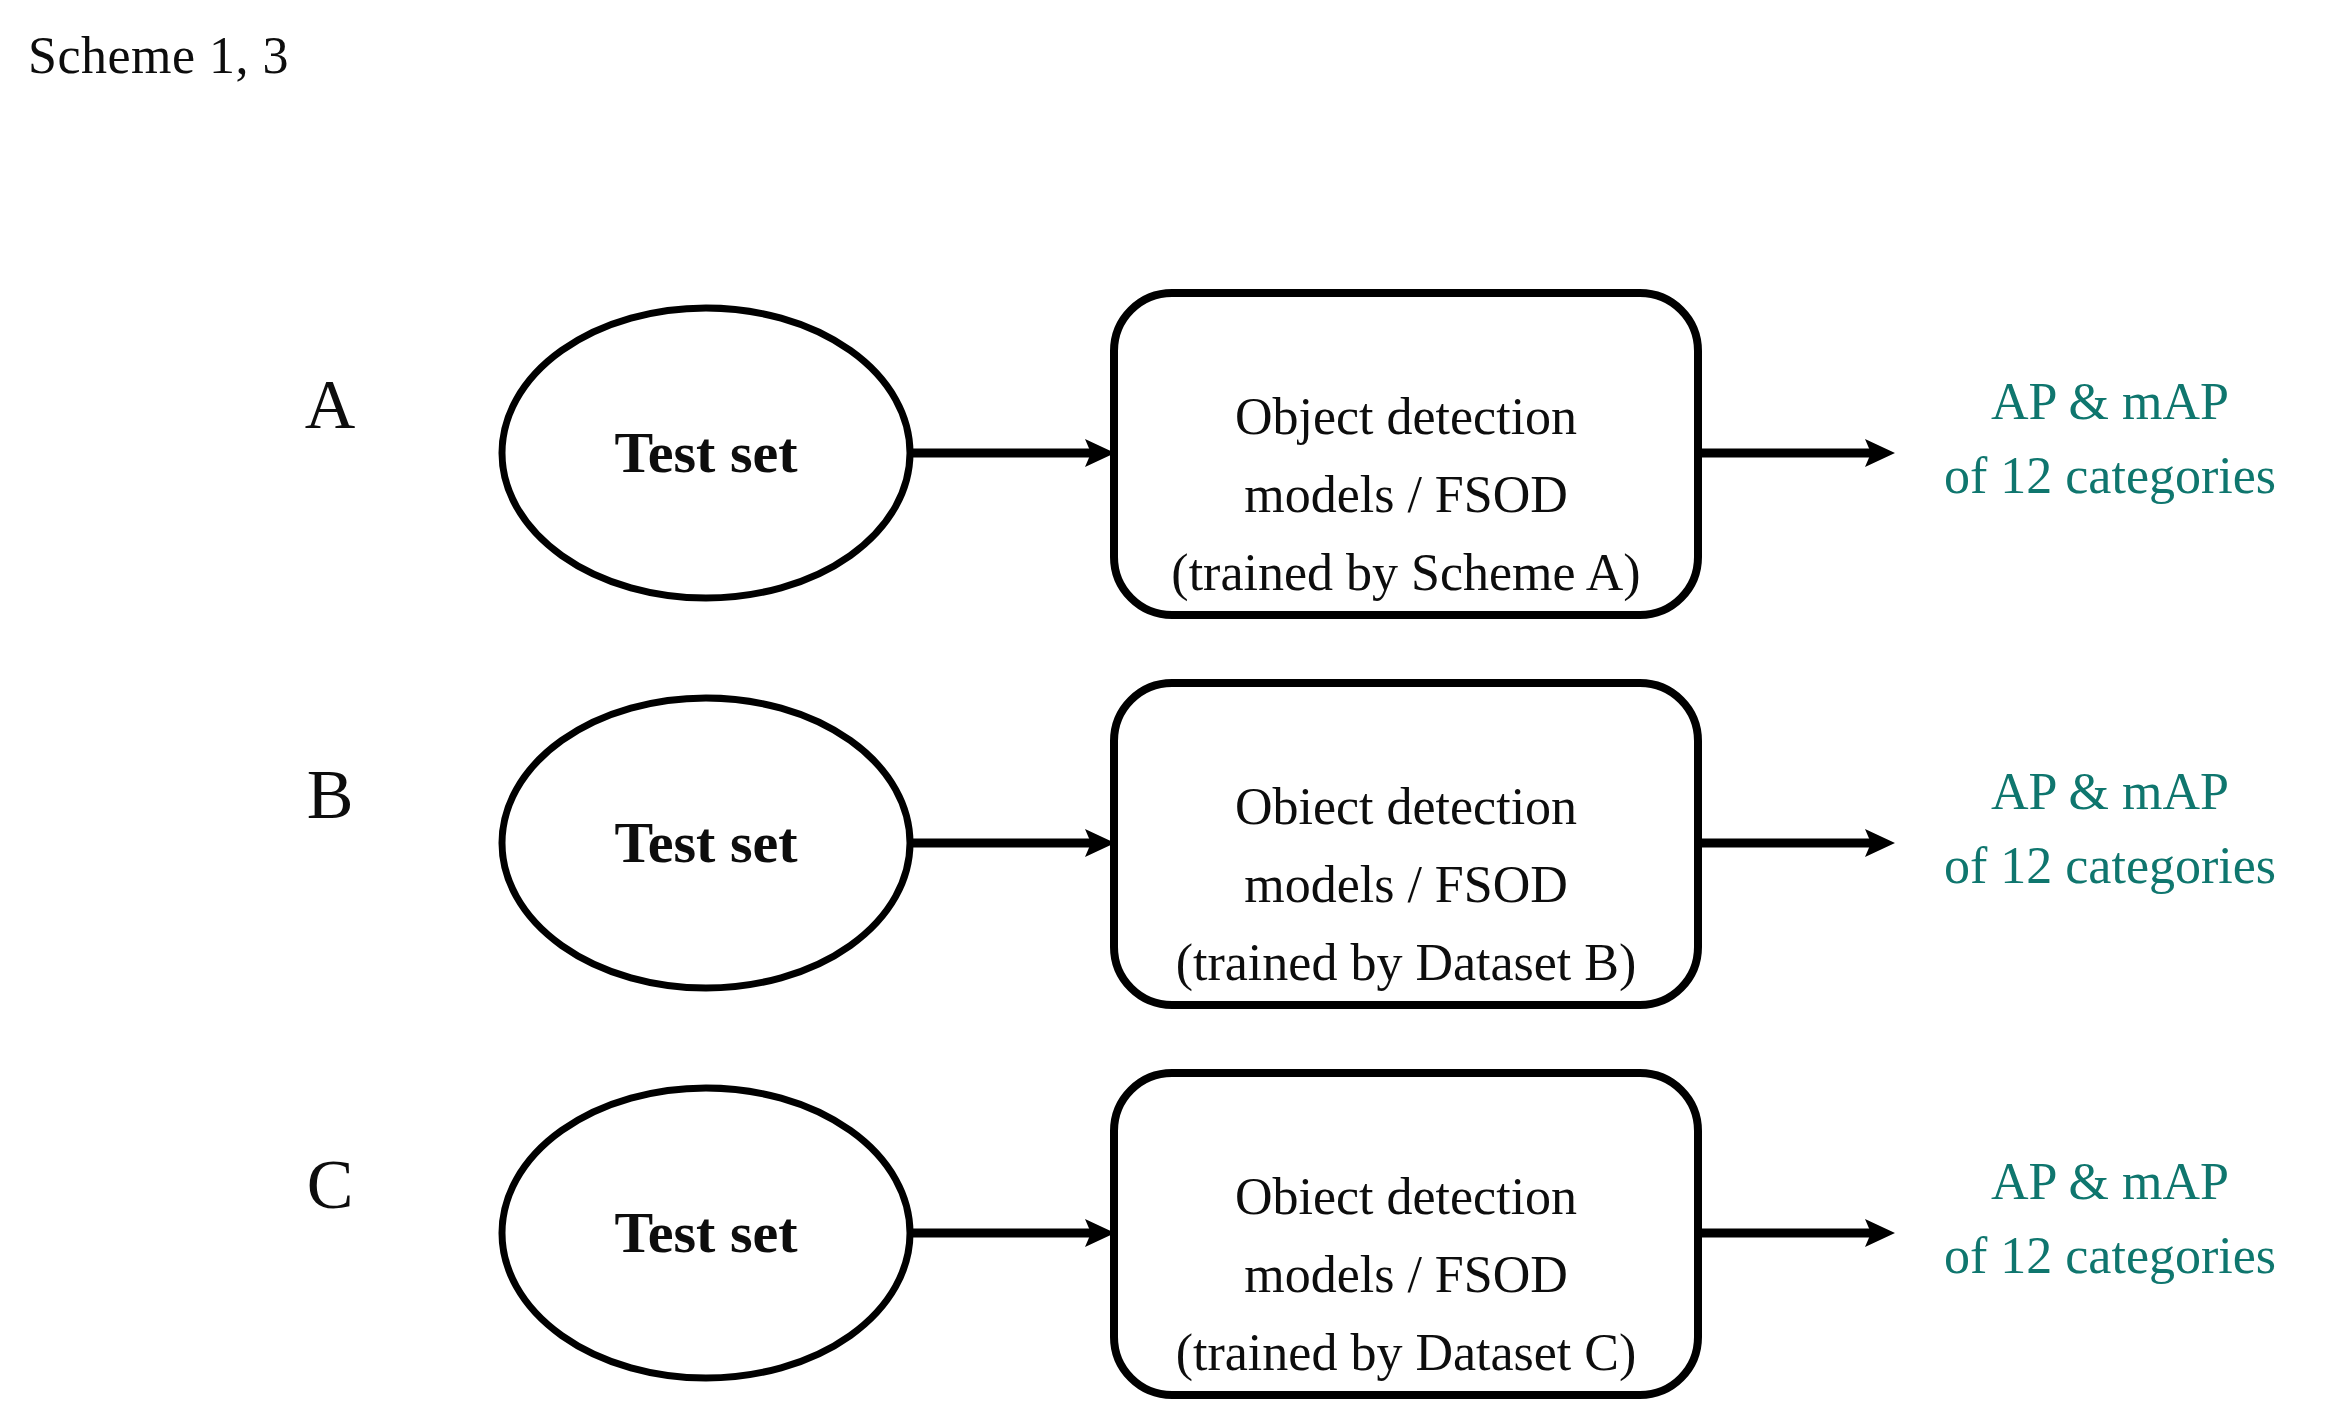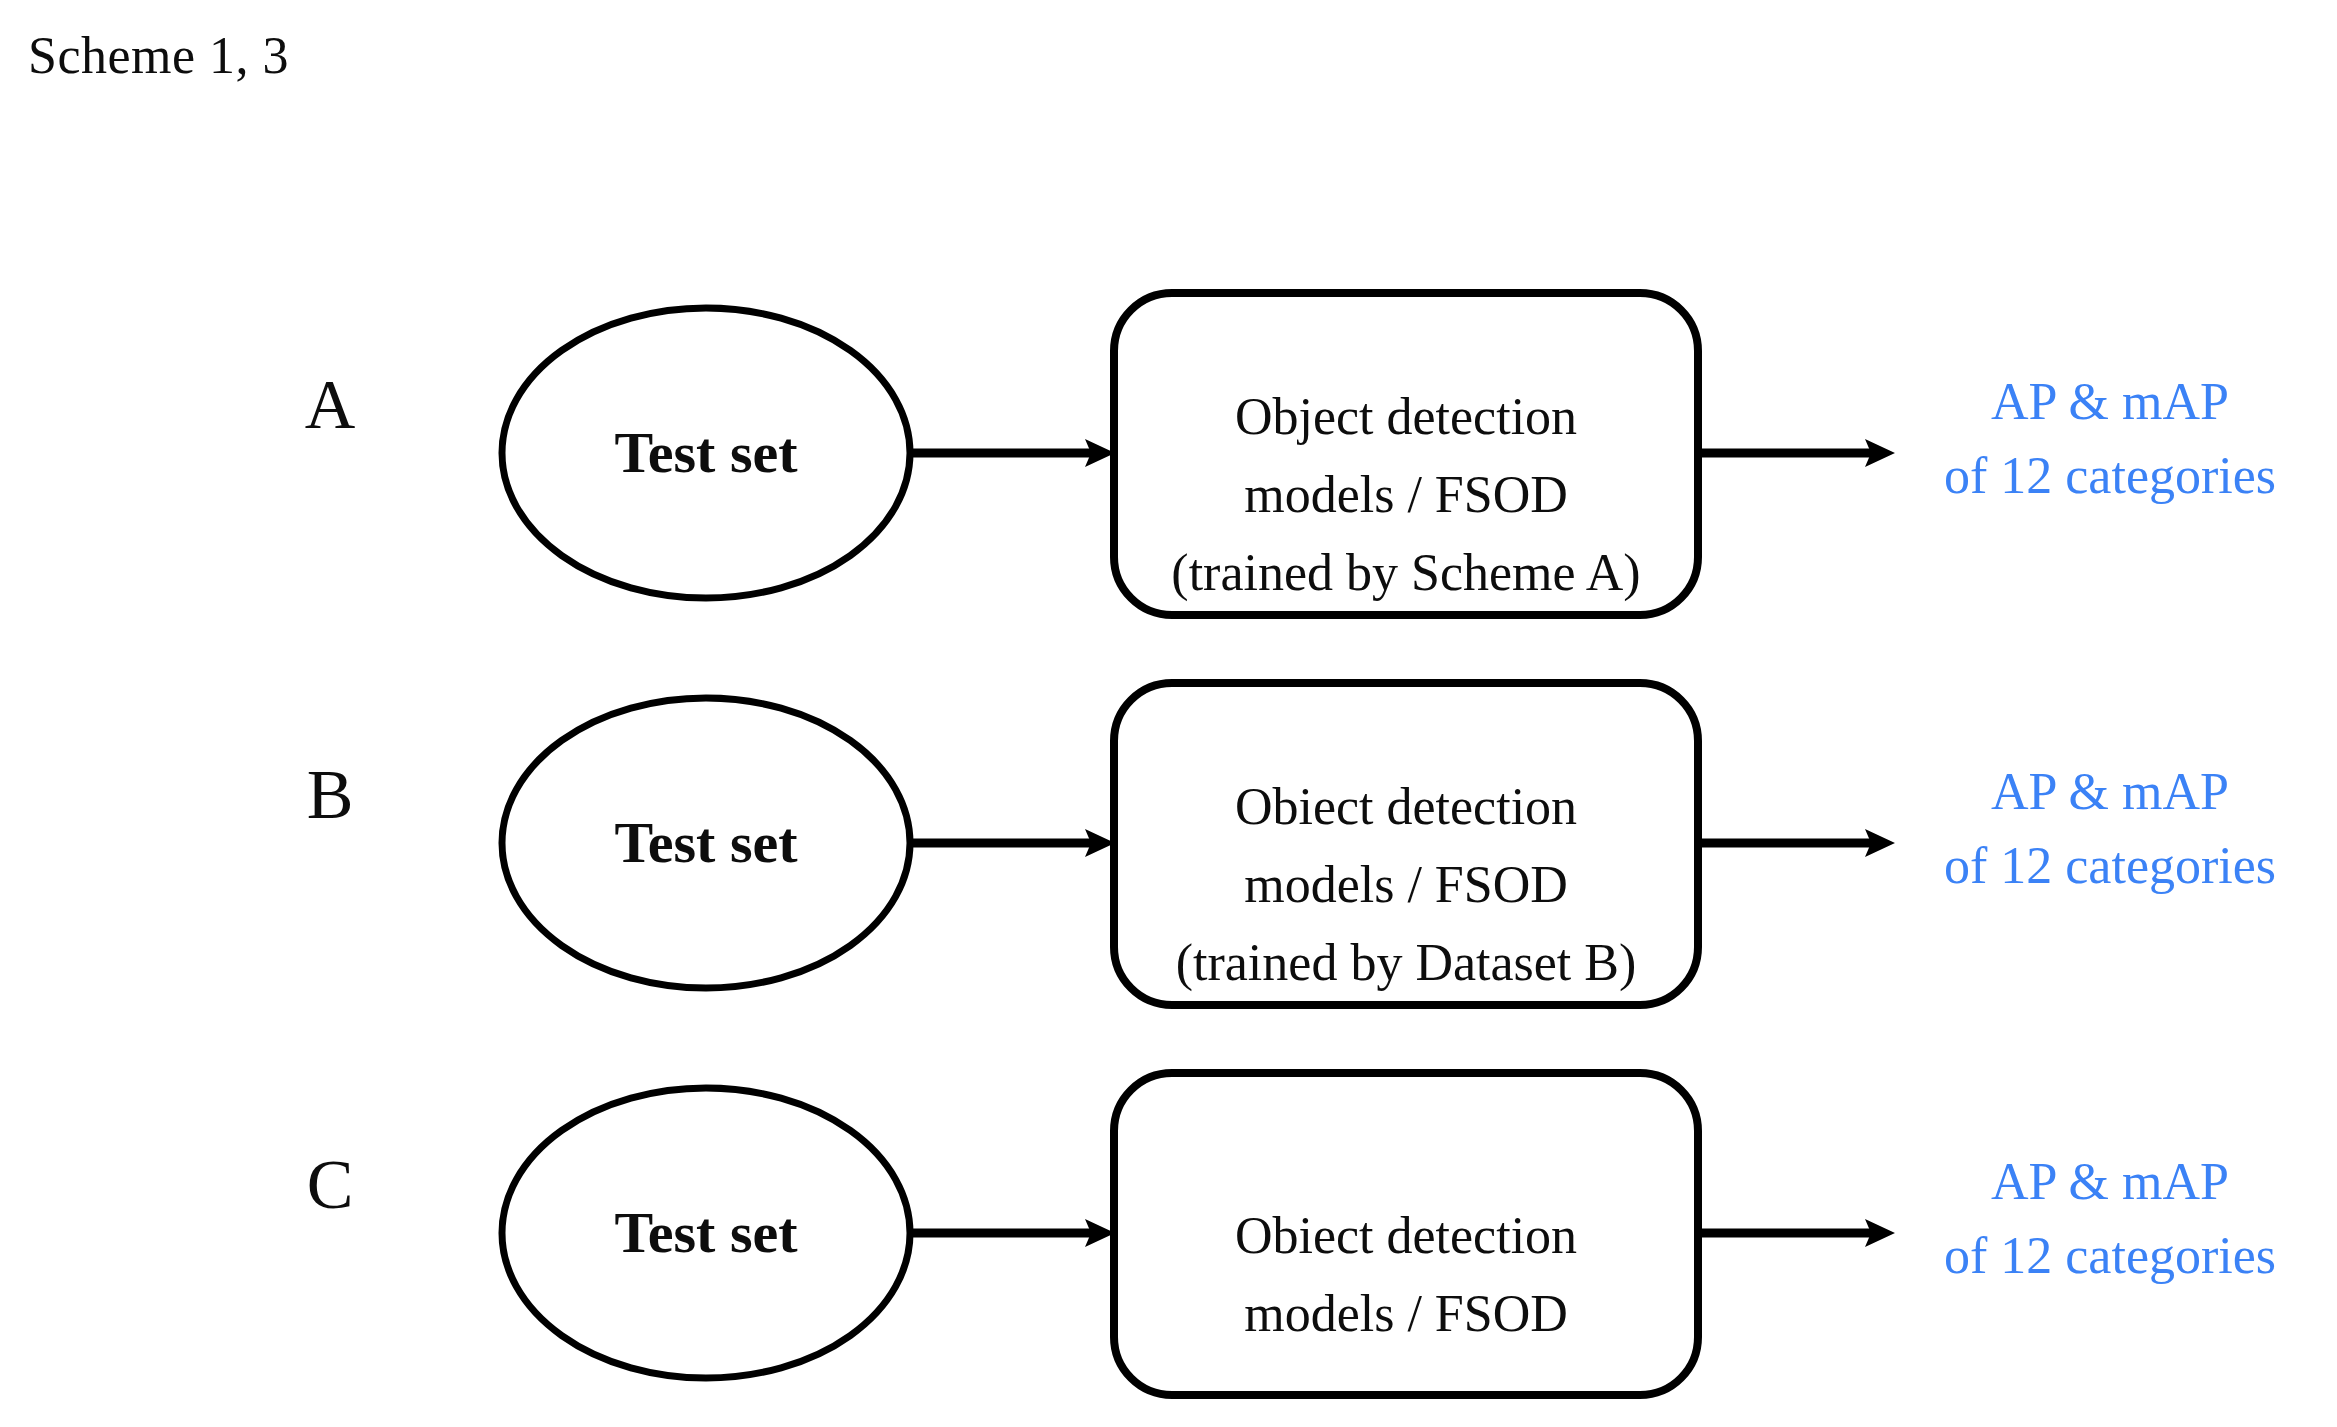--- a/index.html
+++ b/index.html
@@ -125,21 +125,21 @@
 
   
   .output-label {
     position: absolute;
     left: 1900px;
     top: 150px;
     width: 420px;
     text-align: center;
     font-size: 52px;
     line-height: 74px;
-    color: #3b82f6;
+    color: #0f766e;
     white-space: nowrap;
   }
   .output-label > span { display: block; }
 </style>
 </head>
 <body>
 
 <div id="canvas">
 
   <div id="scheme-title">Scheme 1, 3</div>
@@ -246,20 +246,21 @@
       </svg>
     </div>
 
     <div class="box-node">
       <svg width="592" height="330" viewBox="0 0 592 330" aria-hidden="true">
         <rect x="4" y="4" width="584" height="322" rx="58" ry="58" fill="#ffffff" stroke="#000000" stroke-width="8"></rect>
       </svg>
       <div class="box-text">
         <span>Obiect detection</span>
         <span>models / FSOD</span>
+        <span>(trained by Dataset C)</span>
       </div>
     </div>
 
     <div class="arrow arrow-2">
       <svg width="196" height="40" viewBox="0 0 196 40" aria-hidden="true">
         <line x1="0" y1="20" x2="176" y2="20" stroke="#000000" stroke-width="9"></line>
         <polygon points="196,20 166,6 172,20 166,34" fill="#000000"></polygon>
       </svg>
     </div>
 

